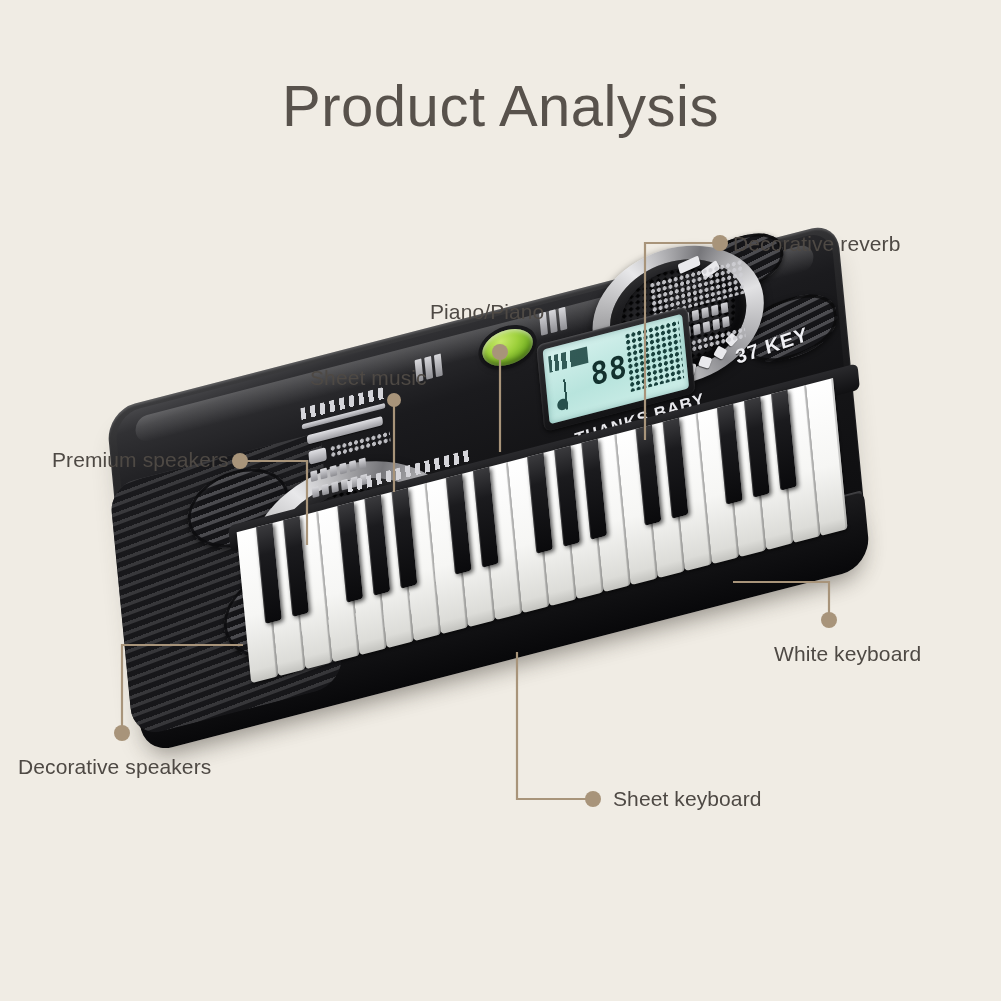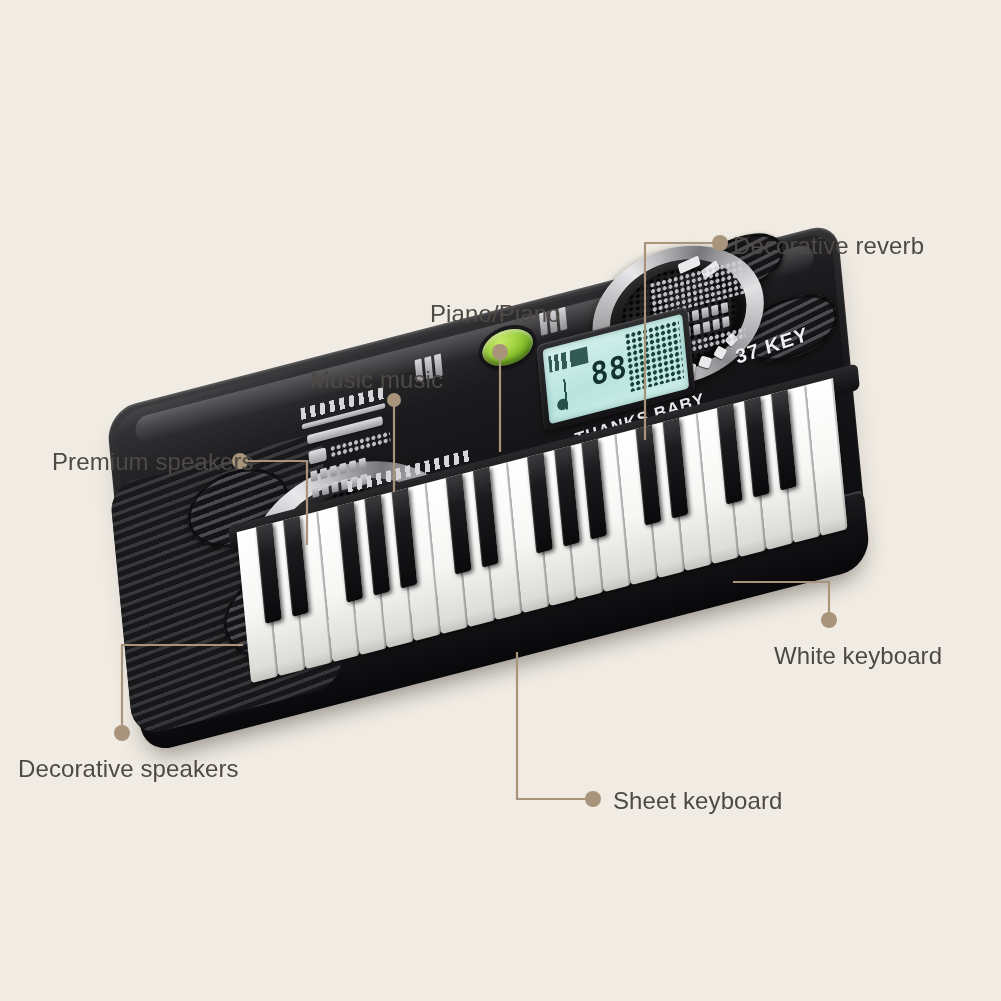--- a/index.html
+++ b/index.html
@@ -19,21 +19,21 @@
     font-size:58px;
     font-weight:400;
     letter-spacing:0.5px;
     color:#58524c;
     font-family:"Liberation Sans", sans-serif;
   }
 
   
   .callout-label{
     position:absolute;
-    font-size:24px;
+    font-size:21px;
     color:#4e4944;
     white-space:nowrap;
     letter-spacing:0.1px;
   }
 
   
   #leaders{ position:absolute; inset:0; width:1001px; height:1001px; pointer-events:none; }
 
   
   #product{
@@ -335,20 +335,21 @@
     width:650px; height:26px;
     background:linear-gradient(180deg,#2a2a2d,#101012);
     border-radius:6px;
   }
 </style>
 </head>
 <body>
 
 <div id="stage">
 
+  <div class="page-title">Product Analysis</div>
 
   <div id="product">
 
     <div class="kb-wrap">
 
       <div class="kb-body"></div>
       <div class="kb-front-edge"></div>
       <div class="kb-front"></div>
 
       <div class="kb-deck">
@@ -542,21 +543,21 @@
       <circle cx="122" cy="733" r="8"></circle>
       <circle cx="593" cy="799" r="8"></circle>
       <circle cx="829" cy="620" r="8"></circle>
     </g>
   </svg>
 
   <div class="callout-label" style="left:733px; top:232px;">Decorative reverb</div>
 
   <div class="callout-label" style="left:430px; top:300px;">Piano/Piano</div>
 
-  <div class="callout-label" style="left:310px; top:366px;">Music music</div>
+  <div class="callout-label" style="left:310px; top:366px;">Sheet music</div>
 
   <div class="callout-label" style="left:18px; top:755px;">Decorative speakers</div>
 
   <div class="callout-label" style="left:52px; top:448px;">Premium speakers</div>
 
   <div class="callout-label" style="left:613px; top:787px;">Sheet keyboard</div>
 
   <div class="callout-label" style="left:774px; top:642px;">White keyboard</div>
 
 </div>

